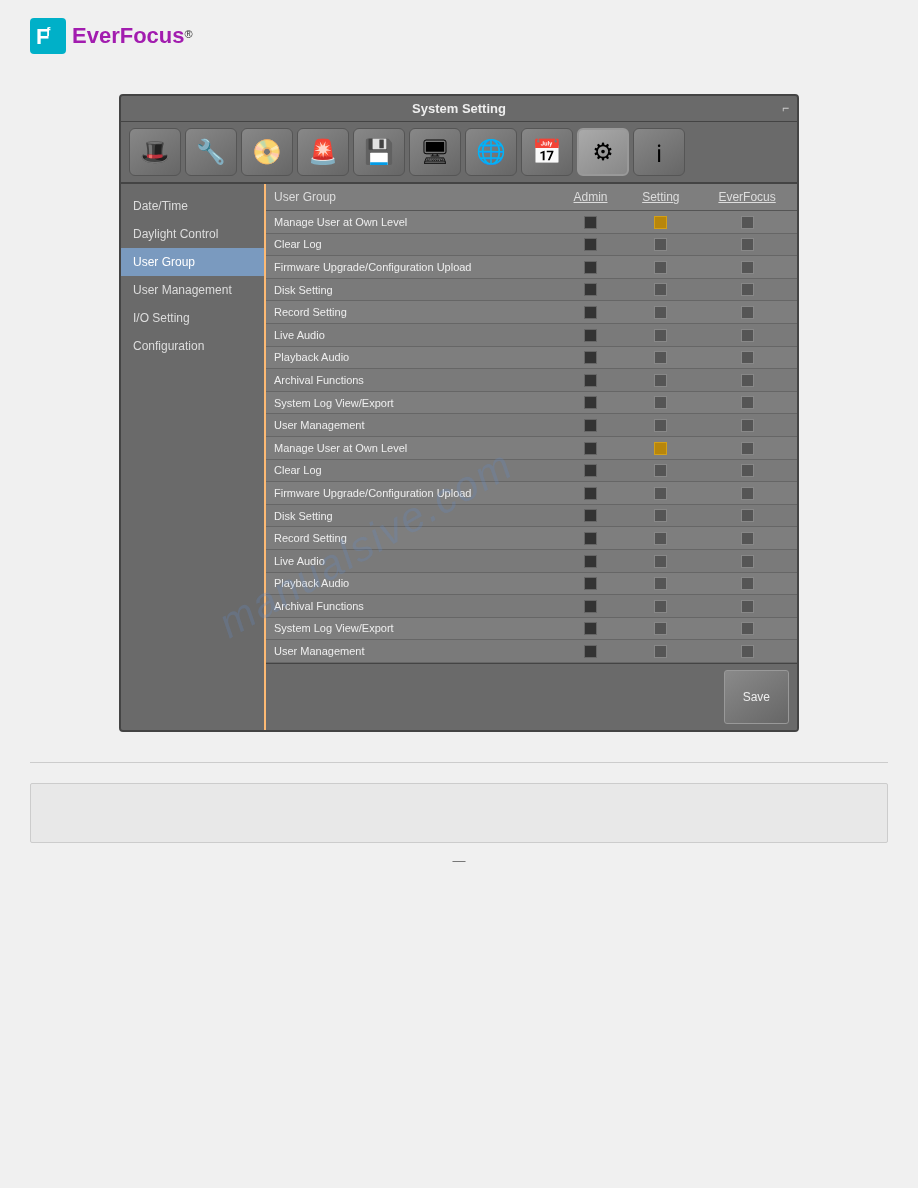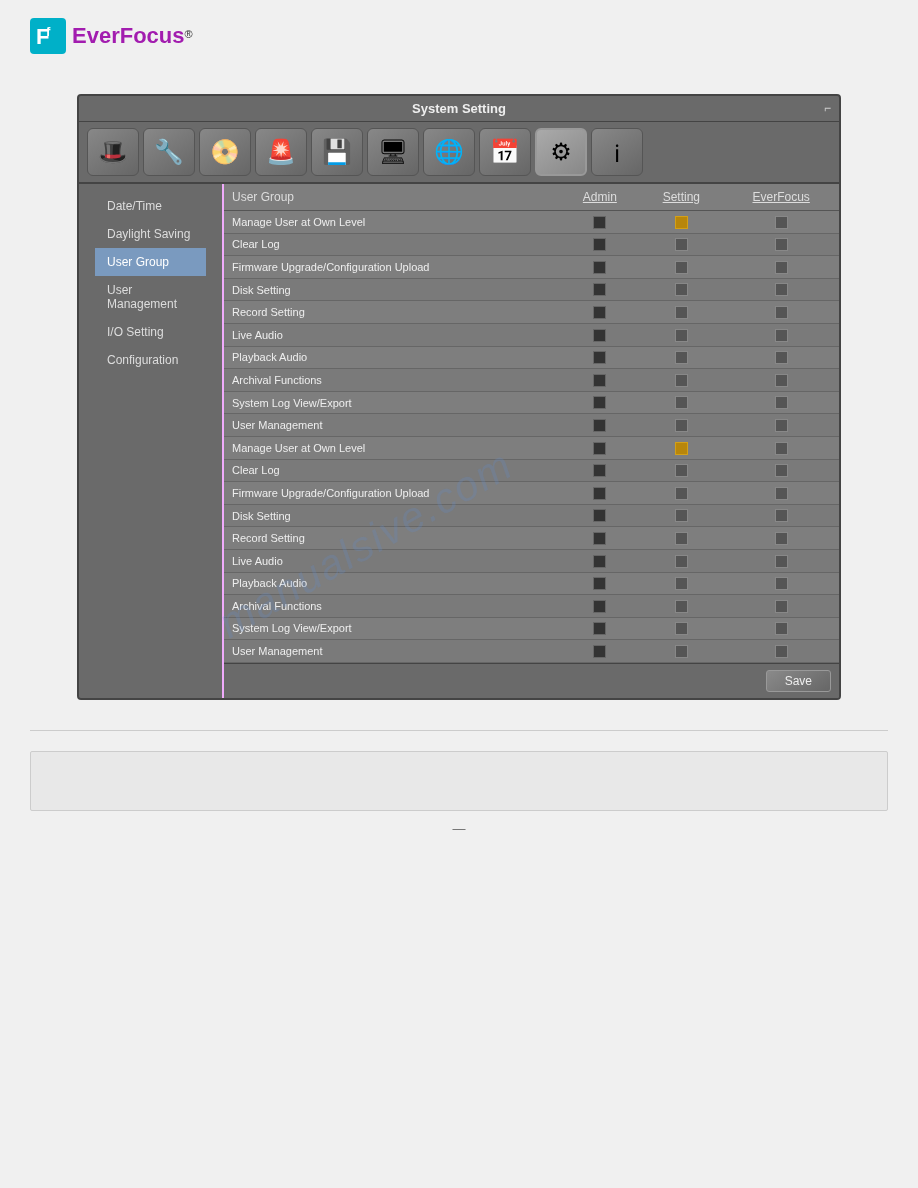--- a/index.html
+++ b/index.html
@@ -20,21 +20,21 @@
     }
     .logo-icon {
       width: 36px;
       height: 36px;
       margin-right: 6px;
     }
 
     
     .window-container {
       margin: 30px auto;
-      width: 764px;
+      width: 680px;
       background: #5a5a5a;
       border: 2px solid #444;
       border-radius: 4px;
       overflow: hidden;
     }
 
     
     .title-bar {
       background: #6a6a6a;
       text-align: center;
@@ -84,22 +84,22 @@
     
     .content-area {
       display: flex;
       min-height: 430px;
     }
 
     
     .sidebar {
       width: 145px;
       background: #6a6a6a;
-      border-right: 2px solid #f0abfc;
-      padding: 8px 16px;
+      border-right: 2px solid #fdba74;
+      padding: 8px 0;
       flex-shrink: 0;
     }
     .sidebar-item {
       padding: 7px 12px;
       color: #ddd;
       font-size: 12px;
       cursor: pointer;
     }
     .sidebar-item.active {
       background: #7a9abf;
@@ -171,21 +171,21 @@
     .save-bar {
       background: #6a6a6a;
       padding: 6px 8px;
       text-align: right;
       border-top: 1px solid #444;
     }
     .save-btn {
       background: linear-gradient(145deg, #8a8a8a, #666);
       color: #eee;
       border: 1px solid #999;
-      padding: 3px 18px;
+      padding: 19px 18px;
       font-size: 12px;
       cursor: pointer;
       border-radius: 3px;
     }
 
     
     .footer-area {
       margin: 20px 30px 0 30px;
       padding: 12px 16px;
       background: #e8e8e8;
@@ -253,21 +253,21 @@
     <div class="toolbar-icon">🌐</div>
     <div class="toolbar-icon">📅</div>
     <div class="toolbar-icon active">⚙</div>
     <div class="toolbar-icon">ℹ</div>
   </div>
 
   <div class="content-area">
 
     <div class="sidebar">
       <div class="sidebar-item">Date/Time</div>
-      <div class="sidebar-item">Daylight Saving</div>
+      <div class="sidebar-item">Daylight Control</div>
       <div class="sidebar-item active">User Group</div>
       <div class="sidebar-item">User Management</div>
       <div class="sidebar-item">I/O Setting</div>
       <div class="sidebar-item">Configuration</div>
     </div>
 
     <div class="main-panel">
       <table class="permissions-table">
         <thead>
           <tr>

